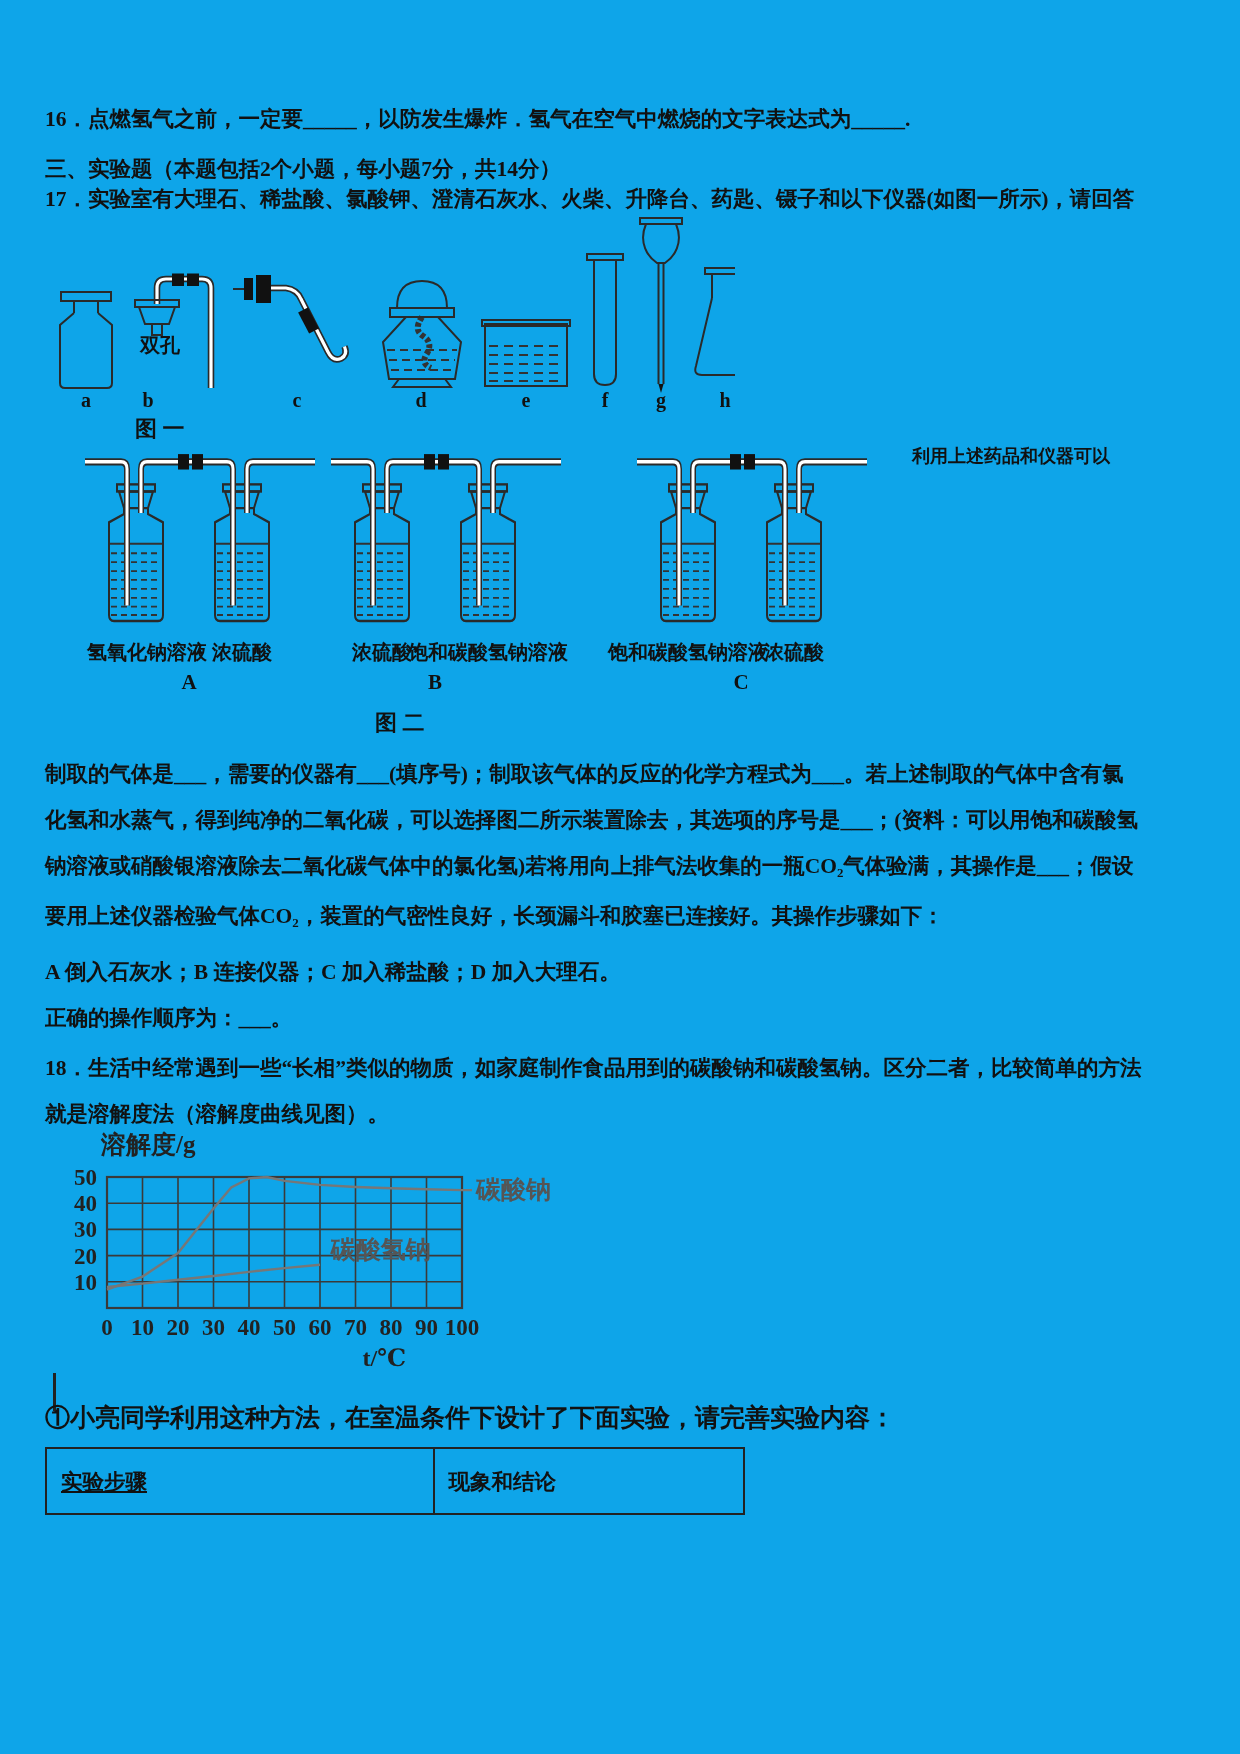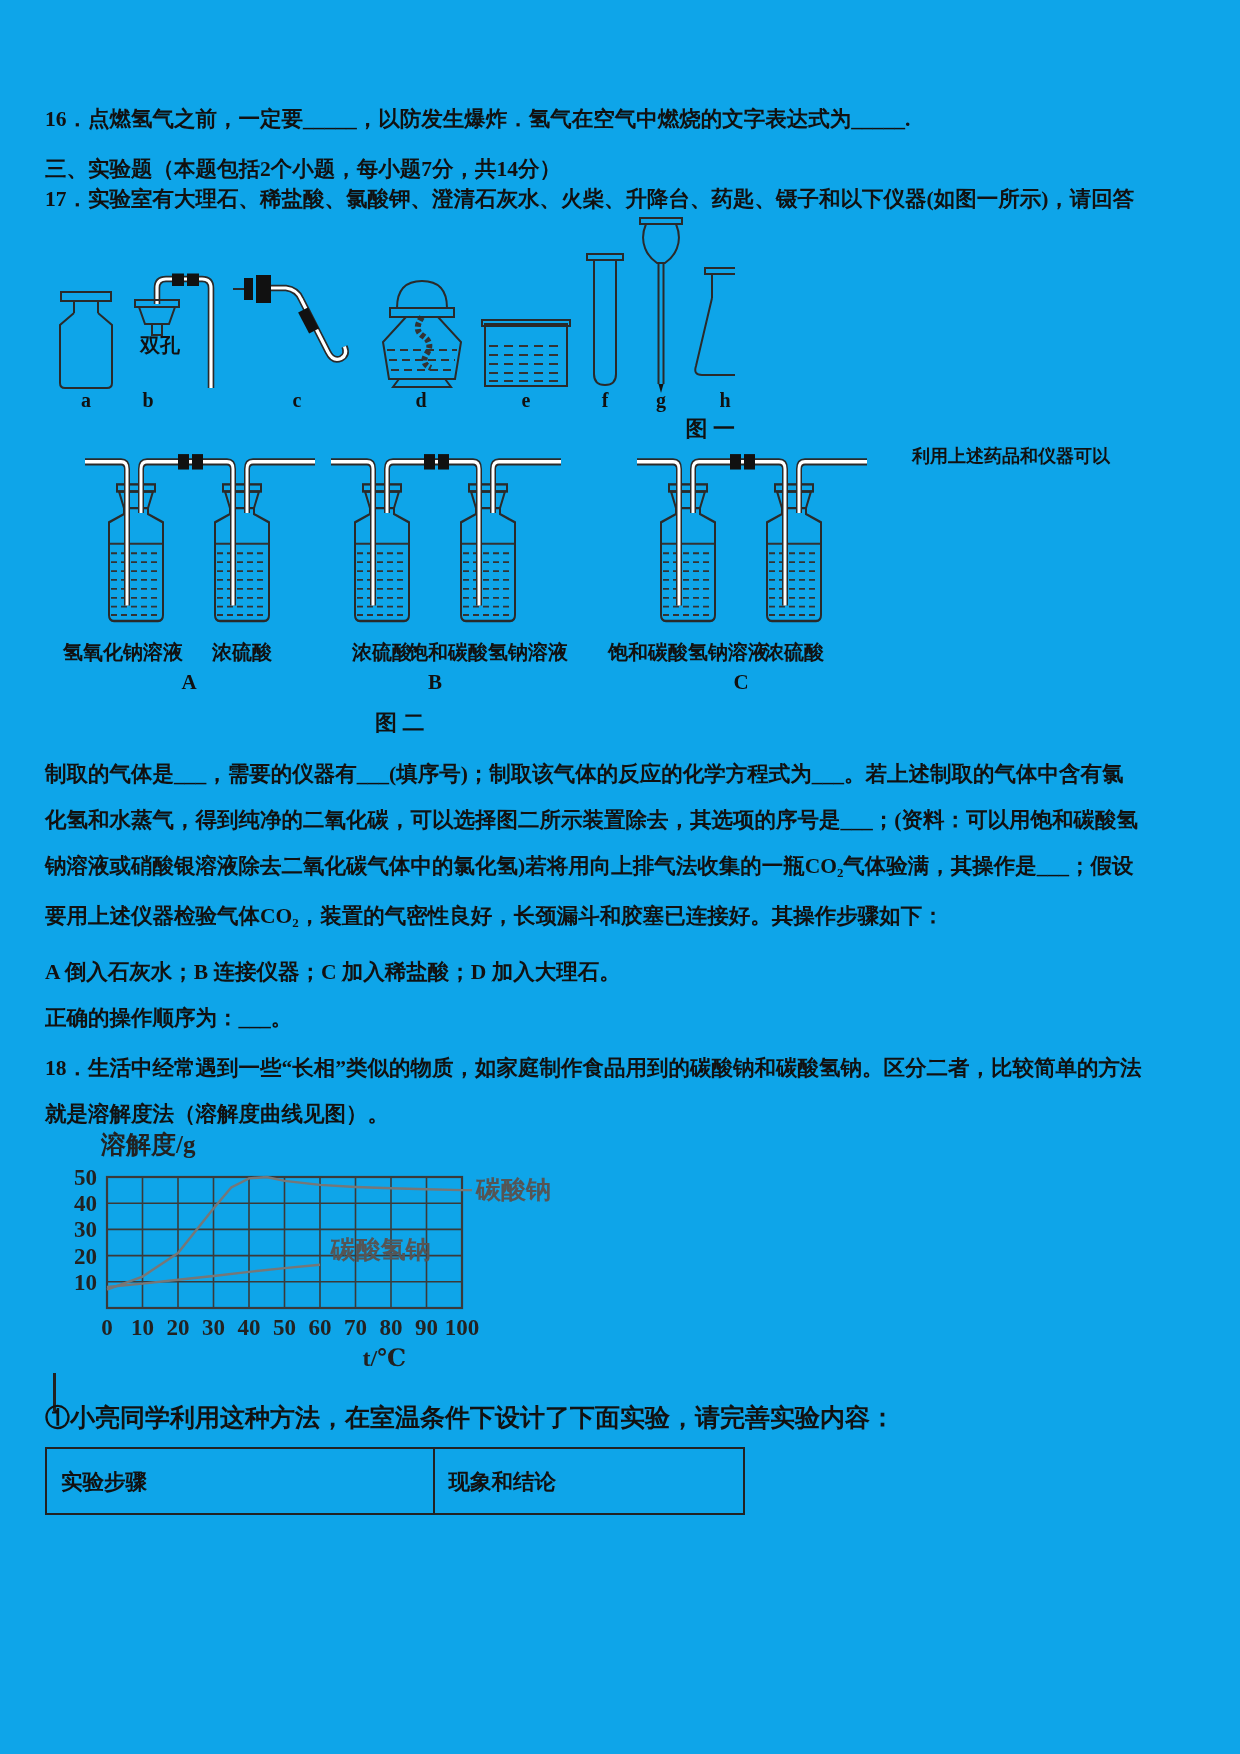--- a/index.html
+++ b/index.html
@@ -3,34 +3,34 @@
 <meta charset="utf-8">
 <style>
   html,body{margin:0;padding:0;background:#ffffff;}
   .page{
     width:1240px;height:1754px;position:relative;box-sizing:border-box;
     padding:0 45px;background:#0ea5e9;color:#111;overflow:hidden;
     font-family:"Liberation Serif","DejaVu Serif",serif;font-weight:600;
   }
   p.line{font-size:21.5px;line-height:30px;margin:0;white-space:nowrap;}
   .fig1-wrap{margin-top:2px;}
-  .fig1-caption{width:690px;text-align:right;text-indent:90px;font-size:22px;line-height:26px;margin-top:-4px;}
+  .fig1-caption{width:690px;text-align:left;text-indent:90px;font-size:22px;line-height:26px;margin-top:-4px;}
   .side-note{font-size:18px;line-height:28px;text-align:right;margin:0 85px 0 0;}
   .fig2-row{display:flex;align-items:flex-start;margin-top:-26px;}
   .setup{position:relative;width:230px;height:252px;}
   .setup svg{display:block;}
   .bottle-label{position:absolute;top:196px;transform:translateX(-50%);white-space:nowrap;font-size:20px;line-height:24px;}
   .setup-letter{position:absolute;top:226px;transform:translateX(-50%);font-size:21px;line-height:24px;}
   .fig2-caption{font-size:22px;line-height:26px;margin:14px 0 0 330px;}
   .chart-block svg{display:block;}
   .cursor-bar{width:3px;height:38px;background:#222;margin:4px 0 0 8px;}
   .note-line{font-size:25px;line-height:30px;margin:-8px 0 0 0;}
   table.exp-table{border-collapse:collapse;margin-top:14px;width:700px;table-layout:fixed;}
   table.exp-table td{border:2px solid #222;height:64px;vertical-align:middle;padding:0 14px;font-size:21.5px;font-weight:700;}
-  td.c1{width:56%;} td.c2{width:44%;}
+  td.c1{width:56%;text-decoration:underline;} td.c2{width:44%;}
   .app-stroke{stroke:#2a2a2a;stroke-width:2;fill:none;}
   text.figlab{font-size:20px;font-weight:600;fill:#111;text-anchor:middle;font-family:"Liberation Serif","DejaVu Serif",serif;}
 </style>
 </head>
 <body>
 
 <div class="page">
 
   <p class="line" style="margin-top:104px">16．点燃氢气之前，一定要_____，以防发生爆炸．氢气在空气中燃烧的文字表达式为_____.</p>
   <p class="line" style="margin-top:20px">三、实验题（本题包括2个小题，每小题7分，共14分）</p>
@@ -126,21 +126,21 @@
           <path d="M131,84 H183" stroke="#333" stroke-width="1.5"></path>
           <path d="M132,92 H182 M132,99.5 H182 M132,107 H182 M132,114.5 H182 M132,122 H182 M132,129.5 H182 M132,137 H182 M132,144 H182" stroke="#333" stroke-width="1.5" stroke-dasharray="6 4"></path>
           <rect class="app-stroke" fill="#ececec" x="138" y="34" width="38" height="6"></rect>
           <path class="app-stroke" fill="#ececec" d="M140,40 L174,40 L169,54 L145,54 Z"></path>
           <path d="M0,15 H36 Q42,15 42,21 V136 M56,58 V21 Q56,15 62,15 H142 Q148,15 148,21 V136 M162,58 V21 Q162,15 168,15 H230" stroke="#2a2a2a" stroke-width="6" fill="none"></path>
           <path d="M0,15 H36 Q42,15 42,21 V136 M56,58 V21 Q56,15 62,15 H142 Q148,15 148,21 V136 M162,58 V21 Q162,15 168,15 H230" stroke="#fff" stroke-width="3" fill="none"></path>
           <rect x="93" y="8.5" width="11" height="13" fill="#111"></rect>
           <rect x="107" y="8.5" width="11" height="13" fill="#111"></rect>
         </g>
       </svg>
-      <span class="bottle-label" style="left:38px">氢氧化钠溶液</span>
+      <span class="bottle-label" style="left:62px">氢氧化钠溶液</span>
       <span class="bottle-label" style="left:157px">浓硫酸</span>
       <span class="setup-letter" style="left:104px">A</span>
     </div>
     <div class="setup" style="margin-left:16px">
       <svg width="230" height="190" viewBox="0 0 230 160" preserveAspectRatio="none">
         <g>
           <path class="app-stroke" fill="#fff" d="M39,54 V59 L24,66 V144 Q24,149 29,149 H73 Q78,149 78,144 V66 L63,59 V54"></path>
           <path d="M25,84 H77" stroke="#333" stroke-width="1.5"></path>
           <path d="M26,92 H76 M26,99.5 H76 M26,107 H76 M26,114.5 H76 M26,122 H76 M26,129.5 H76 M26,137 H76 M26,144 H76" stroke="#333" stroke-width="1.5" stroke-dasharray="6 4"></path>
           <rect class="app-stroke" fill="#ececec" x="32" y="34" width="38" height="6"></rect>

